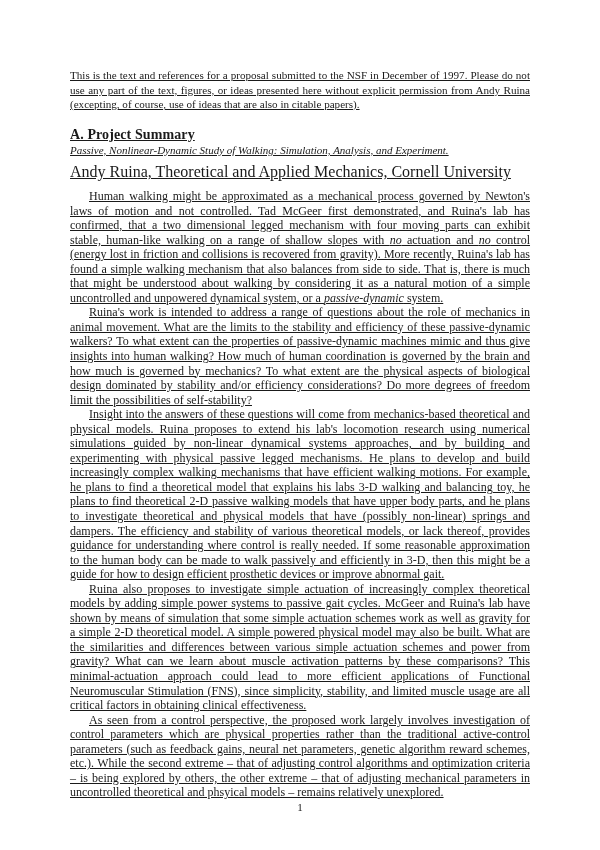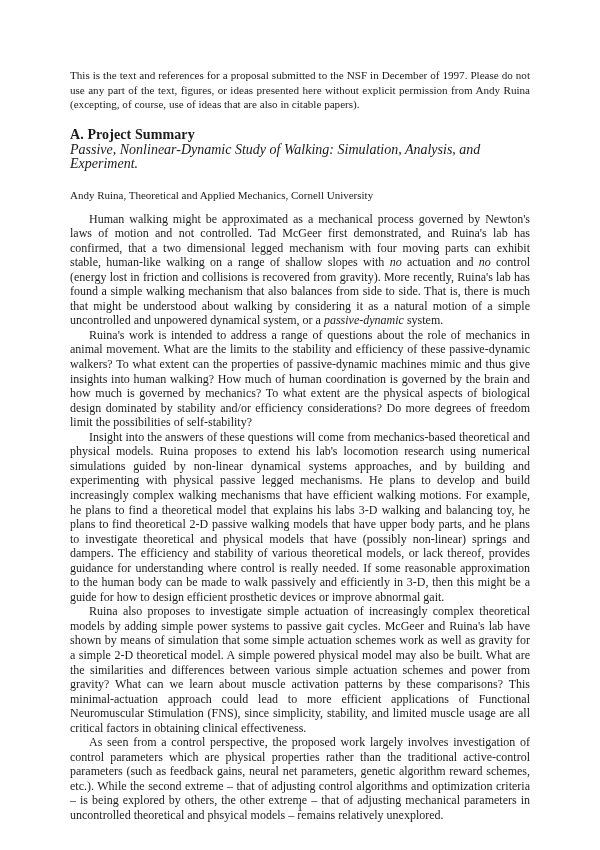--- a/index.html
+++ b/index.html
@@ -18,20 +18,21 @@
   .page {
     position: relative;
     box-sizing: border-box;
     width: 600px;
     height: 850px;
     background: #ffffff;
     padding: 68px 70px 0 70px;
   }
   .text-column {
     width: 460px;
+    text-decoration: underline;
   }
   
   .preamble {
     font-size: 11.1px;
     line-height: 14.6px;
     text-align: justify;
     text-justify: inter-word;
     margin: 0 0 4px 0;
     hyphens: none;
   }
@@ -39,28 +40,28 @@
   .section-heading {
     font-size: 14px;
     font-weight: bold;
     line-height: 1.0;
     margin: 16px 0 1px 0;
     letter-spacing: 0.1px;
   }
   
   .doc-subtitle {
     font-style: italic;
-    font-size: 14px;
+    font-size: 11px;
     line-height: 14.6px;
     margin: 0;
   }
   .doc-author {
-    font-size: 11px;
+    font-size: 16px;
     line-height: 14.6px;
-    margin: 16px 0 9px 0;
+    margin: 8px 0 9px 0;
   }
   
   .body-par {
     font-size: 12px;
     line-height: 14.55px;
     text-align: justify;
     text-justify: inter-word;
     text-indent: 19px;
     margin: 0;
     hyphens: none;

